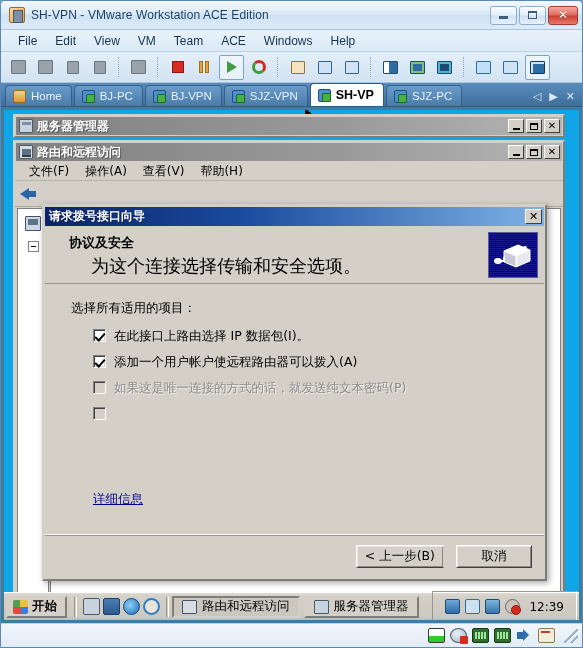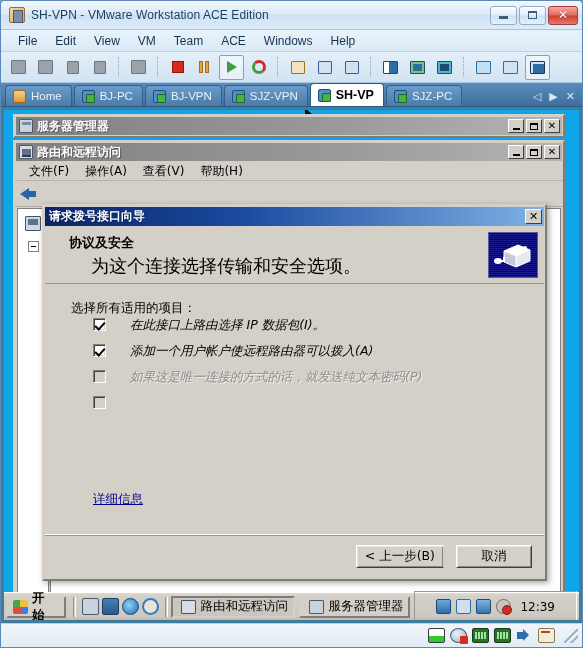--- a/index.html
+++ b/index.html
@@ -304,27 +304,26 @@
     display: flex; align-items: center; justify-content: center;
   }
   #wiz-banner svg { display: block; }
   #wiz-content {
     flex: 1 1 auto; margin: 0 1px;
     background: #d4d0c8;
     padding: 16px 18px 0 26px;
     position: relative;
   }
   #opt-intro {
-    font-size: 12.5px; color: #000; 
+    font-size: 12.5px; color: #000; margin-bottom: 11px;
     font-family: "DejaVu Sans", sans-serif;
   }
   .chk-row {
-    display: flex; align-items: flex-start; gap: 24px;
+    display: flex; align-items: flex-start; gap: 8px;
     margin: 0 0 11px 22px;
-    font-style: italic;
   }
   .chk-box {
     width: 13px; height: 13px; flex: 0 0 13px; margin-top: 1px;
     background: #fff; border: 1px solid;
     border-color: #808080 #fff #fff #808080;
     box-shadow: inset 1px 1px 0 #404040, inset -1px -1px 0 #d4d0c8;
     position: relative;
   }
   .chk-row.disabled .chk-box { background: #d4d0c8; }
   .chk-box.checked::after {
@@ -395,21 +394,21 @@
     background: #d4d0c8; border: 2px outset #d4d0c8;
     font-size: 12.5px; color: #000; white-space: nowrap; overflow: hidden;
     font-family: "DejaVu Sans", sans-serif;
   }
   .task-btn.pressed { border-style: inset; background: #cbc7bf; }
   .task-ico { width: 15px; height: 14px; flex: 0 0 15px; border-radius: 1px; }
   .task-ico.rras { background: #d8dde4; border: 1px solid #41546b; }
   .task-ico.sm { background: #c9d3de; border: 1px solid #4a5a6e; }
   #tray {
     margin-left: auto; height: 32px; display: flex; align-items: center; gap: 5px;
-    padding: 0 21px; border: 1px solid; border-color: #9a968e #fff #fff #9a968e;
+    padding: 0 12px; border: 1px solid; border-color: #9a968e #fff #fff #9a968e;
   }
   .tray-ico { width: 15px; height: 15px; border-radius: 2px; position: relative; }
   .tray-ico.net1 { background: linear-gradient(to bottom,#6fa8d8,#2f6da8); border: 1px solid #1d4a75; }
   .tray-ico.net2 { background: #cfe0f0; border: 1px solid #2f6da8; }
   .tray-ico.net3 { background: linear-gradient(to bottom,#7fb4dd,#3a74ad); border: 1px solid #1d4a75; }
   .tray-ico.vol { background: #c9c5bd; border: 1px solid #6b6b6b; border-radius: 50%; }
   .tray-ico.vol::after { content:""; position:absolute; right:-2px; bottom:-2px; width:8px;height:8px;
     background:#d82b20; border-radius:50%; border:1px solid #8c1810; }
   #clock { font-size: 12px; color: #000; margin-left: 4px; font-family: "DejaVu Sans", sans-serif; }
 

